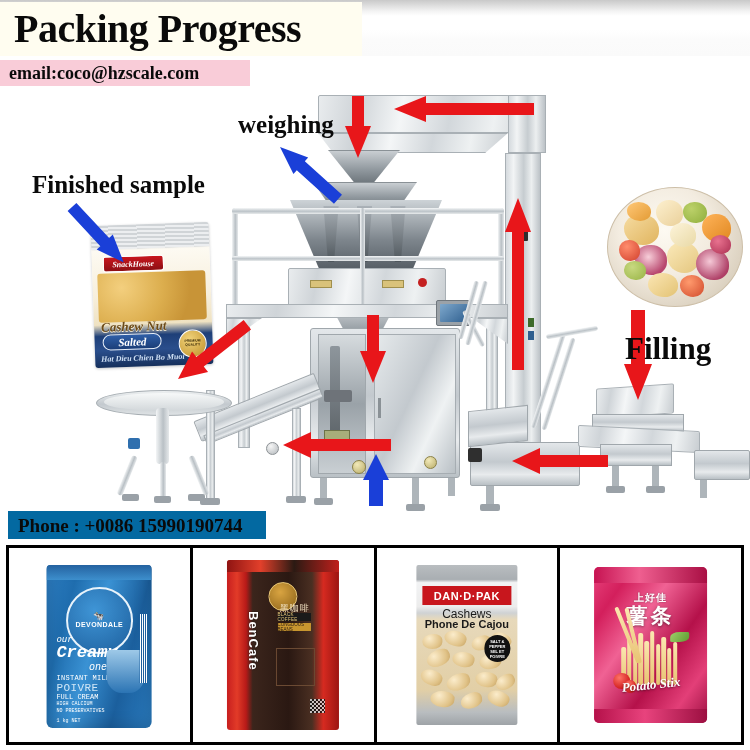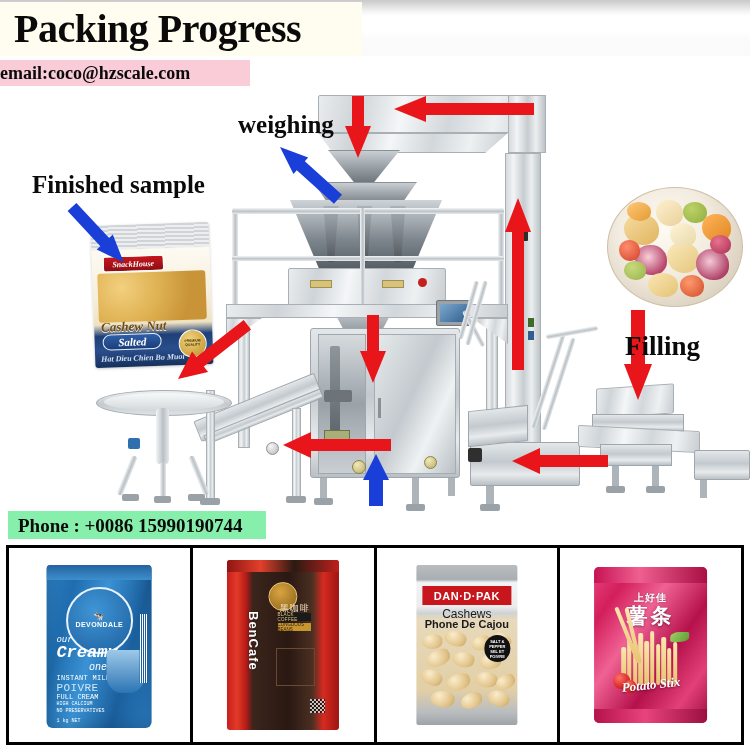--- a/index.html
+++ b/index.html
@@ -33,42 +33,42 @@
     font-weight:bold; font-size:40px; letter-spacing:-0.5px;
     color:#0a0a0a; padding-left:14px; line-height:1;
   }
   .email-box {
     position:absolute; left:0; top:60px; width:250px; height:26px;
     background:#f9ccd8;
     display:flex; align-items:center;
   }
   .email-box .t {
     font-family:"Liberation Serif", serif;
-    font-weight:bold; font-size:18px; color:#0a0a0a; line-height:1;
+    font-weight:bold; font-size:18px; color:#0a0a0a; padding-left:9px; line-height:1;
   }
   .phone-box {
     position:absolute; left:8px; top:511px; width:258px; height:28px;
-    background:#86efac;
+    background:#0369a1;
     display:flex; align-items:center;
   }
   .phone-box .t {
     font-family:"Liberation Serif", serif;
     font-weight:bold; font-size:19px; color:#0a0a0a; padding-left:10px; line-height:1;
   }
 
   
   .callout {
     position:absolute;
     font-family:"Liberation Serif", serif;
     font-weight:bold; color:#0a0a0a; line-height:1;
     white-space:nowrap;
   }
   #lbl-weighing { left:238px; top:112px; font-size:25px; }
   #lbl-finished { left:32px;  top:172px; font-size:25px; }
-  #lbl-filling  { left:625px; top:333px; font-size:27px; }
+  #lbl-filling  { left:625px; top:333px; font-size:31px; }
   #lbl-packing  { left:331px; top:507px; font-size:26px; }
 
   
   .arrow { position:absolute; }
   .arrow svg { display:block; overflow:visible; }
 
   
   .photo { position:absolute; }
   .steel {
     background:linear-gradient(100deg,#e9ecee 0%,#cfd4d8 18%,#f4f6f7 38%,#d2d7db 60%,#eef1f2 80%,#c8cdd1 100%);

